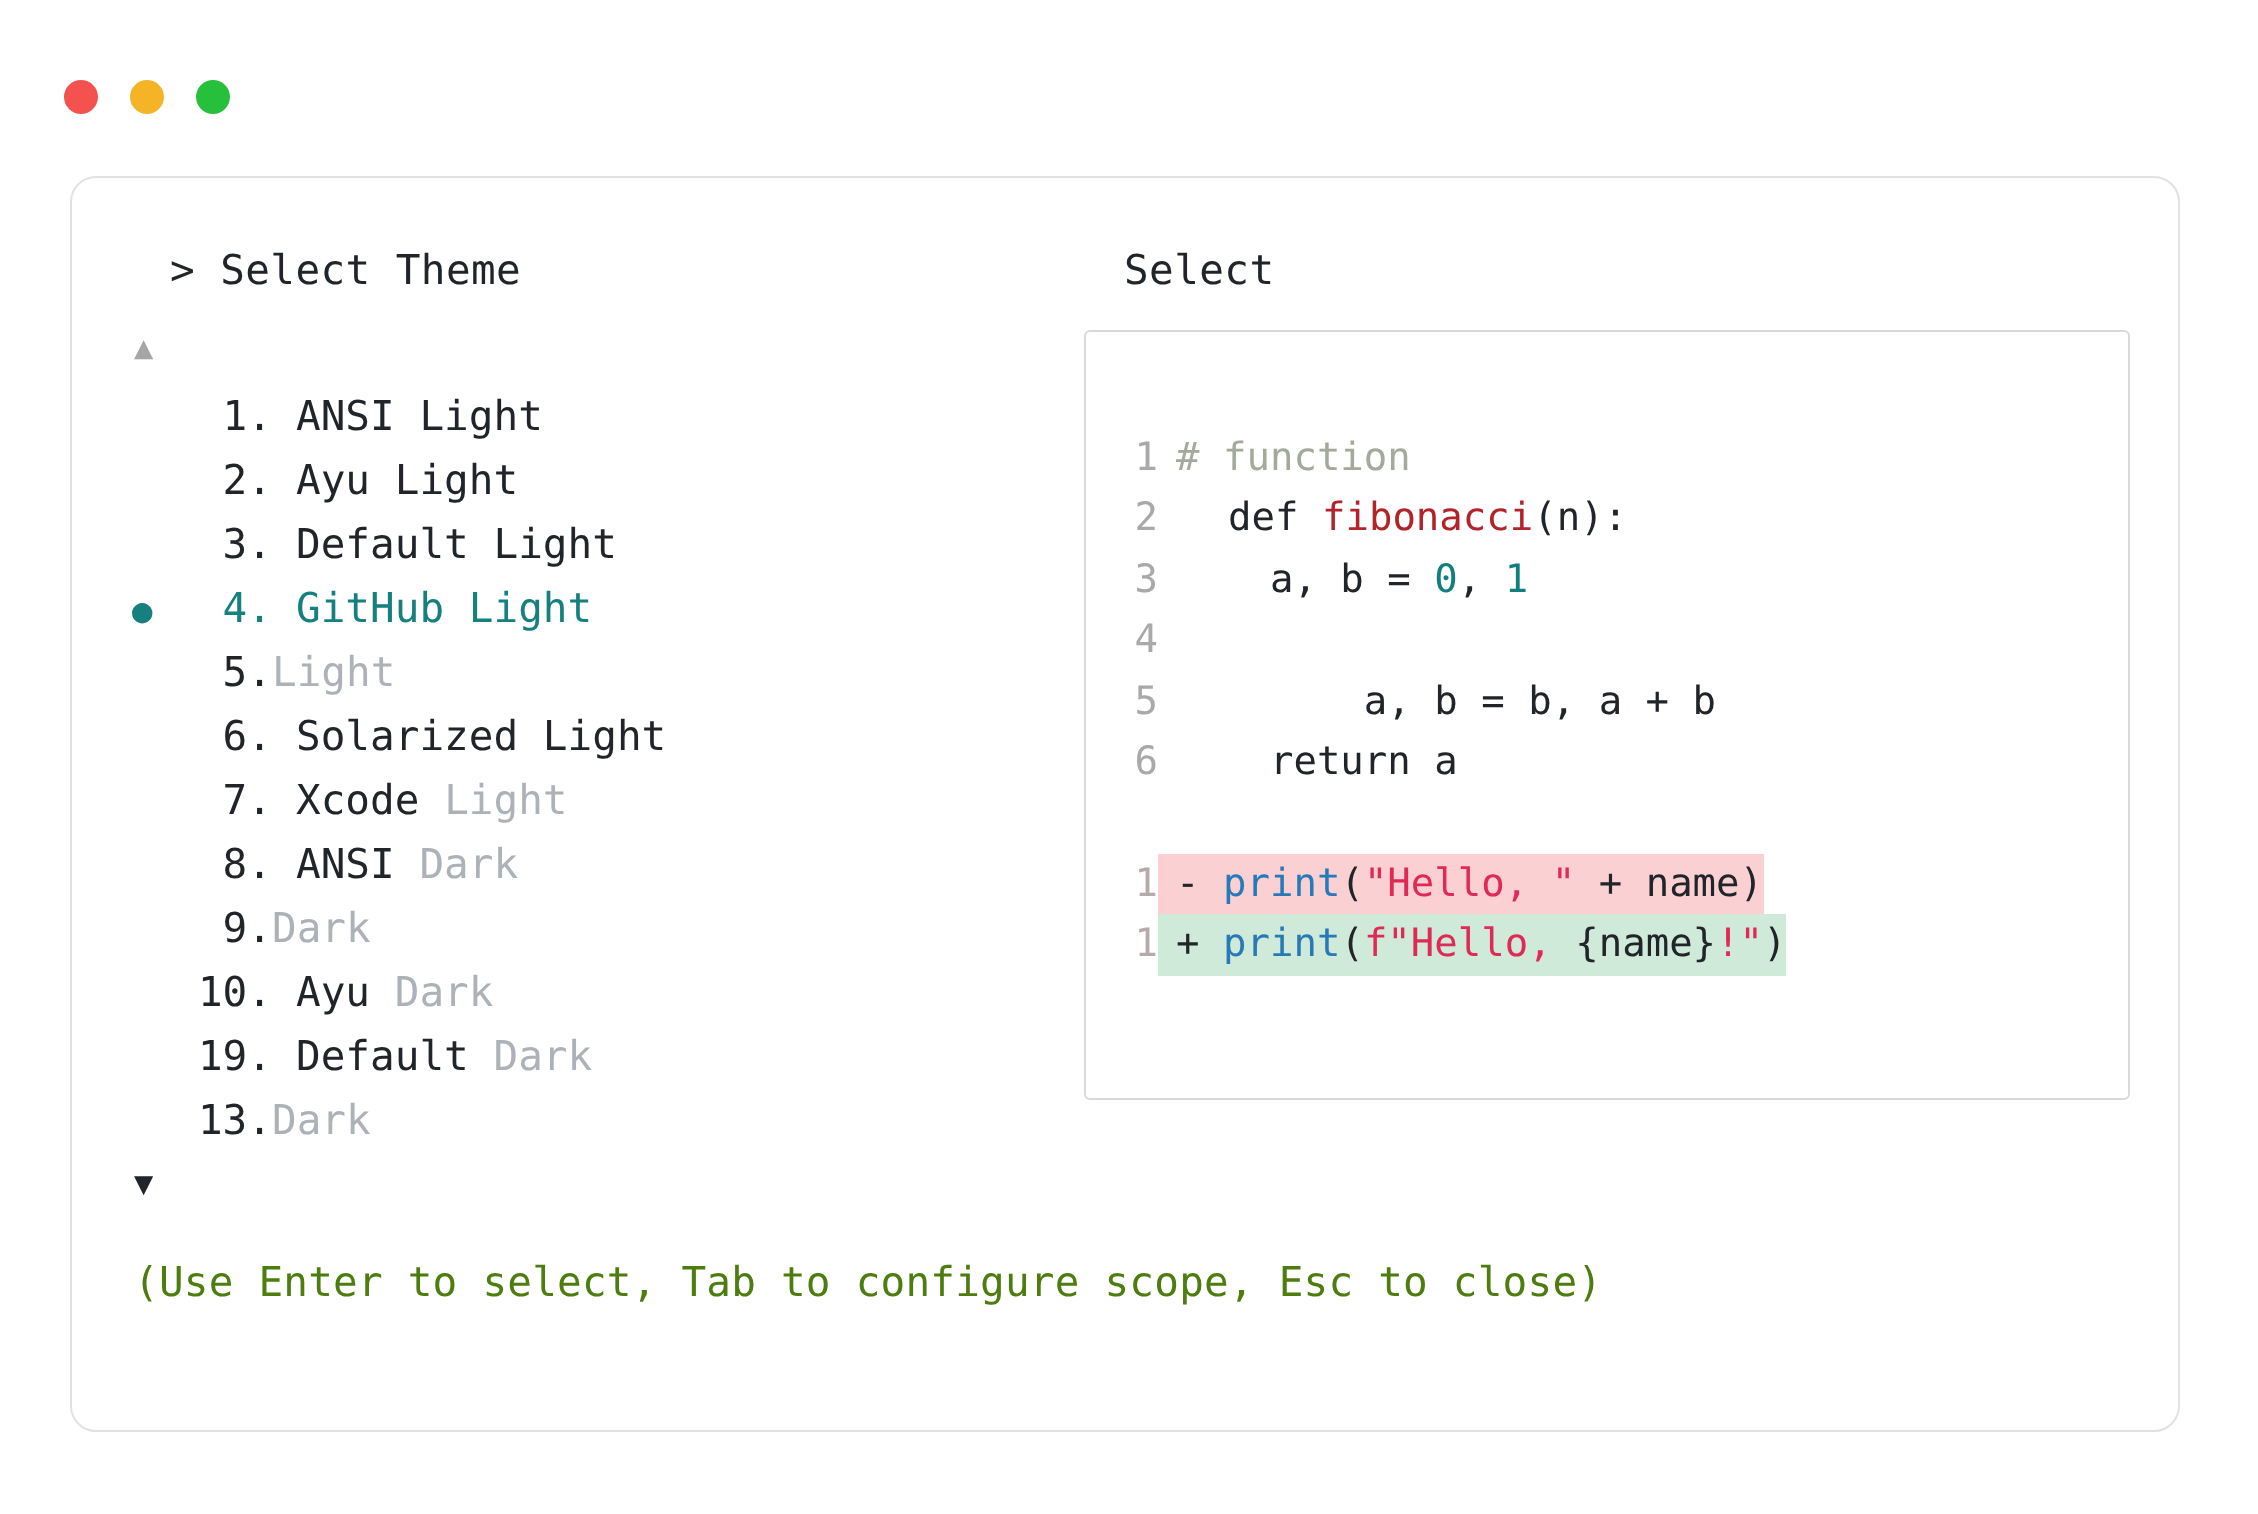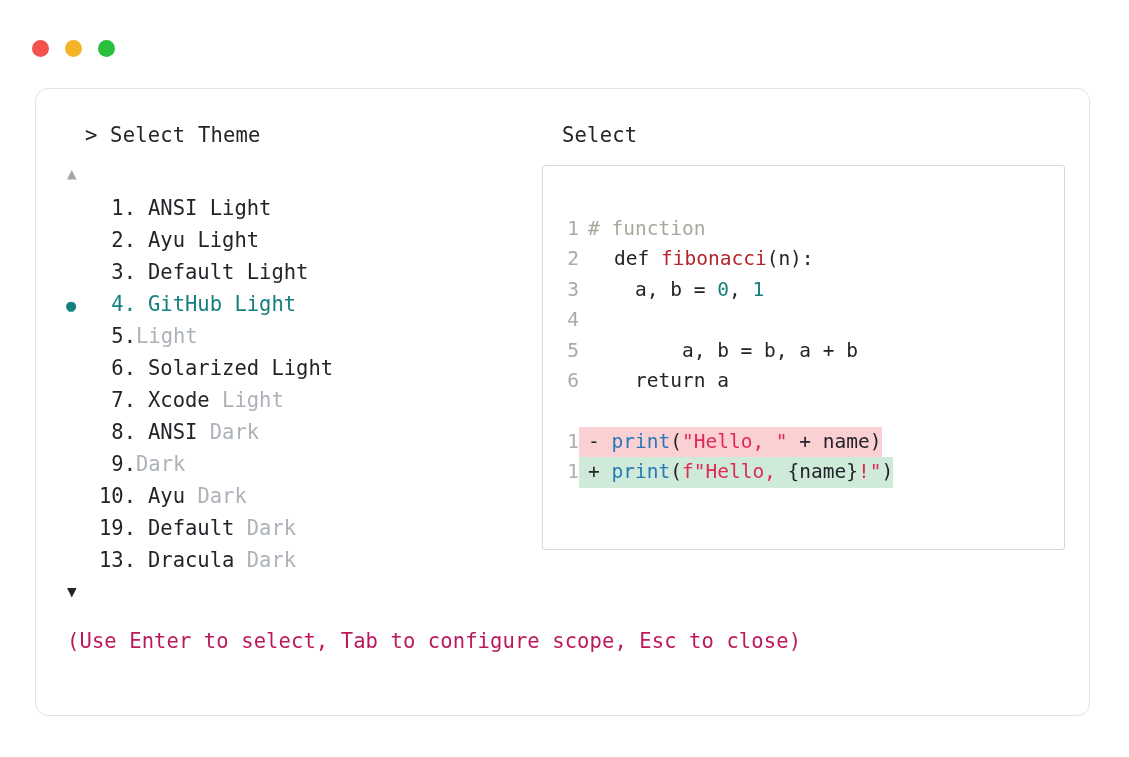--- a/index.html
+++ b/index.html
@@ -112,21 +112,21 @@
   .theme-item.selected .num-cell,
   .theme-item.selected .name-cell,
   .theme-item.selected .variant { color: #15807e; }
 
   
   .hint {
     position: absolute;
     left: 31px;
     bottom: 62px;
     font-size: 20.5px;
-    color: #be185d;
+    color: #4d7c0f;
     white-space: pre;
     letter-spacing: 0.1px;
     margin-top: 10px;
   }
 
   
   .preview-box {
     margin-top: 19px;
     margin-left: 3px;
     width: 523px;
@@ -193,21 +193,21 @@
             <li class="theme-item"><span class="bullet-cell"></span><span class="num-cell"> 2.</span><span class="name-cell">Ayu </span><span class="variant">Light</span></li>
             <li class="theme-item"><span class="bullet-cell"></span><span class="num-cell"> 3.</span><span class="name-cell">Default </span><span class="variant">Light</span></li>
             <li class="theme-item selected"><span class="bullet-cell">●</span><span class="num-cell"> 4.</span><span class="name-cell">GitHub </span><span class="variant">Light</span></li>
             <li class="theme-item"><span class="bullet-cell"></span><span class="num-cell"> 5.</span><span class="variant variant-muted">Light</span></li>
             <li class="theme-item"><span class="bullet-cell"></span><span class="num-cell"> 6.</span><span class="name-cell">Solarized </span><span class="variant">Light</span></li>
             <li class="theme-item"><span class="bullet-cell"></span><span class="num-cell"> 7.</span><span class="name-cell">Xcode </span><span class="variant variant-muted">Light</span></li>
             <li class="theme-item"><span class="bullet-cell"></span><span class="num-cell"> 8.</span><span class="name-cell">ANSI </span><span class="variant variant-muted">Dark</span></li>
             <li class="theme-item"><span class="bullet-cell"></span><span class="num-cell"> 9.</span><span class="variant variant-muted">Dark</span></li>
             <li class="theme-item"><span class="bullet-cell"></span><span class="num-cell">10.</span><span class="name-cell">Ayu </span><span class="variant variant-muted">Dark</span></li>
             <li class="theme-item"><span class="bullet-cell"></span><span class="num-cell">19.</span><span class="name-cell">Default </span><span class="variant variant-muted">Dark</span></li>
-            <li class="theme-item"><span class="bullet-cell"></span><span class="num-cell">13.</span><span class="name-cell">Dracula </span><span class="variant variant-muted">Dark</span></li>
+            <li class="theme-item"><span class="bullet-cell"></span><span class="num-cell">13.</span><span class="variant variant-muted">Dark</span></li>
           </ul>
         <div class="scroll-arrow arrow-down">▼</div>
       </div>
 
       <div class="col-right">
         <div class="panel-title">Select</div>
         <div class="preview-box">
           <div id="code-block">
               <div class="code-line"><span class="lineno">1</span><span class="code-text"><span class="tok-comment"># function</span></span></div>
               <div class="code-line"><span class="lineno">2</span><span class="code-text"><span class="tok-kw">def </span><span class="tok-fn">fibonacci</span><span class="tok-plain">(n):</span></span></div>

